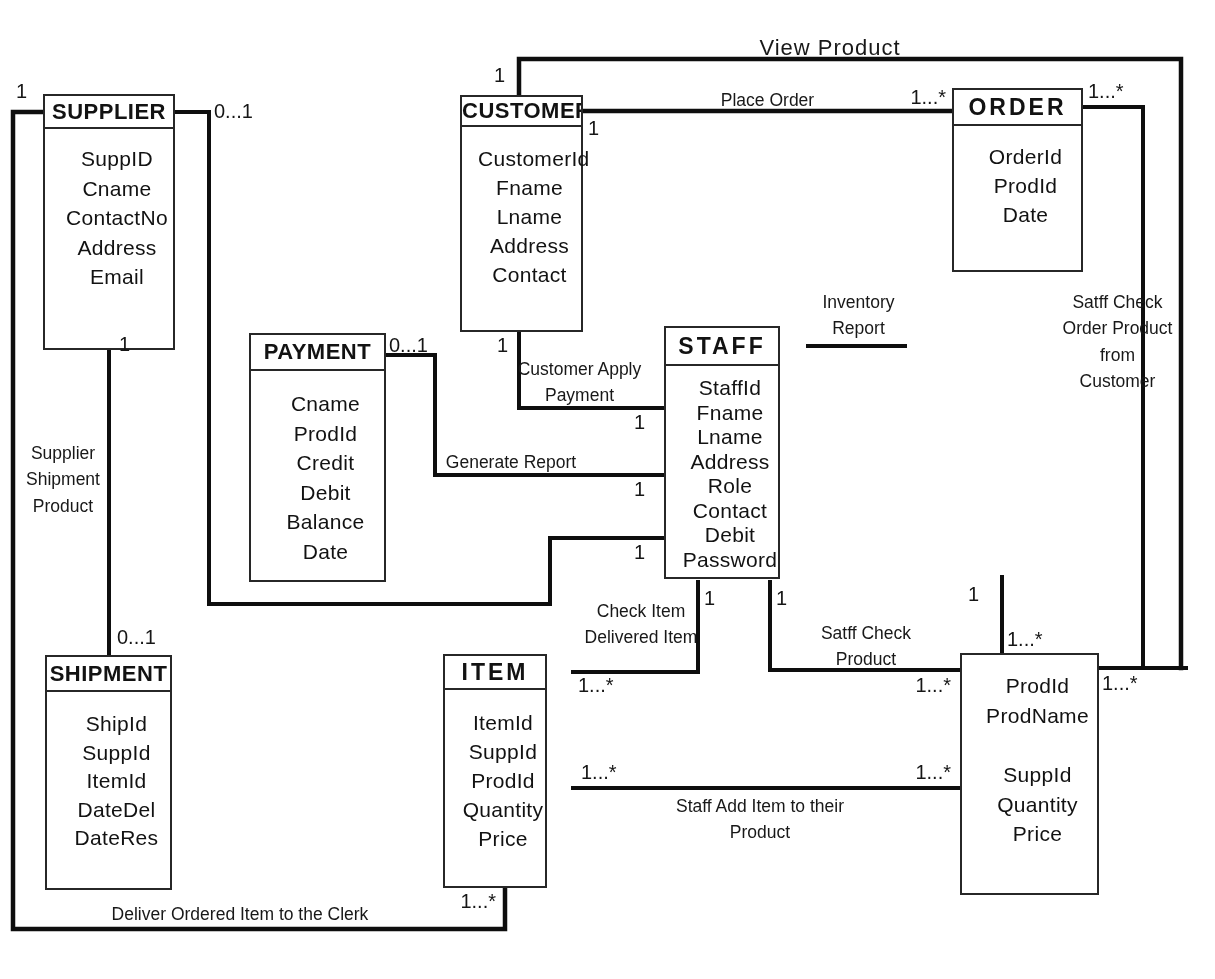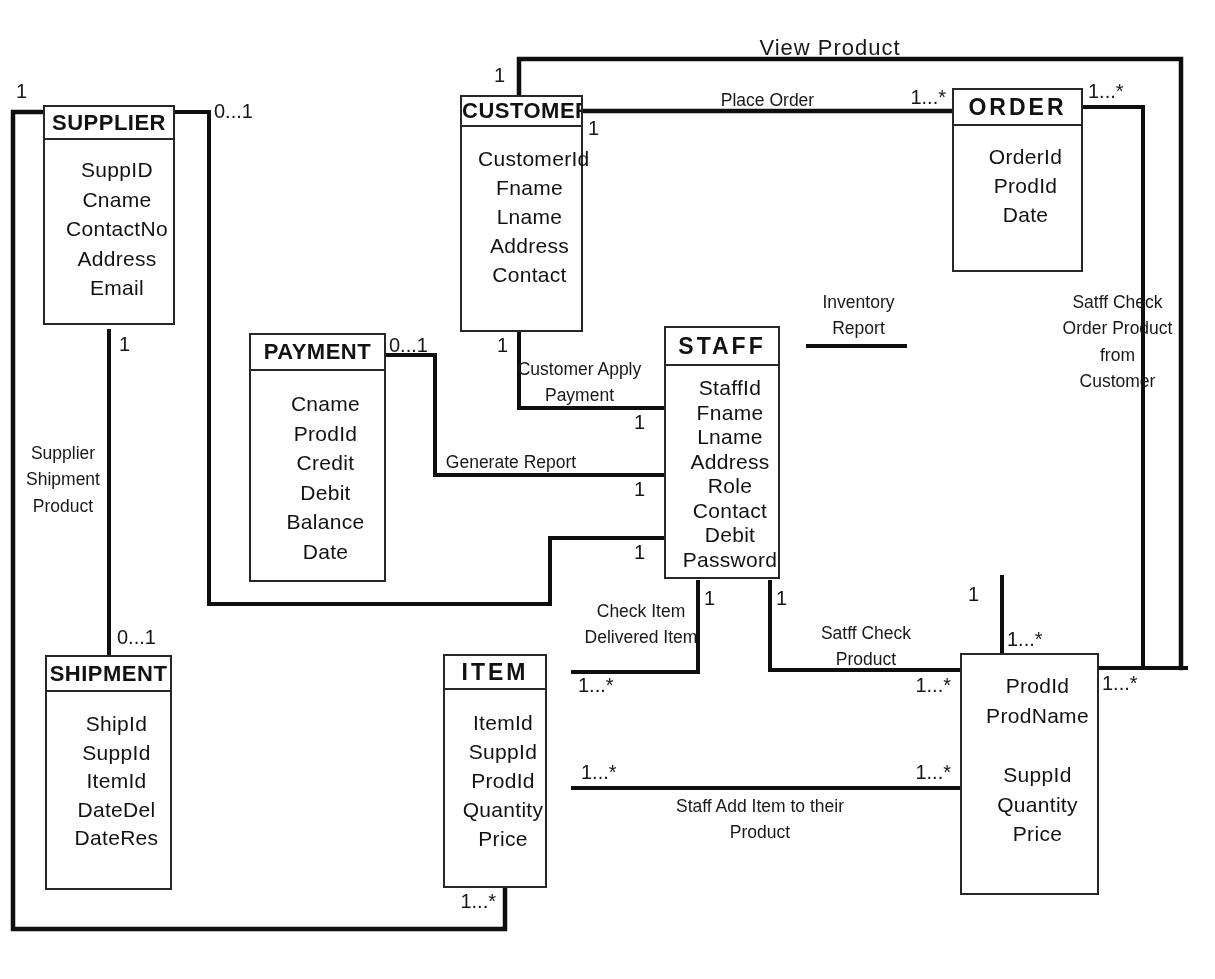--- a/index.html
+++ b/index.html
@@ -48,21 +48,21 @@
     <polyline stroke-width="4.5" points="583,111 952,111"></polyline>
     <polyline stroke-width="4" points="519,332 519,408 664,408"></polyline>
     <polyline stroke-width="4" points="386,355 435,355 435,475 664,475"></polyline>
     <polyline stroke-width="4" points="808,346 905,346"></polyline>
     <polyline stroke-width="4" points="1002,577 1002,653"></polyline>
     <polyline stroke-width="4" points="698,582 698,672 573,672"></polyline>
     <polyline stroke-width="4" points="770,582 770,670 960,670"></polyline>
     <polyline stroke-width="4" points="573,788 960,788"></polyline>
   </svg>
 
-  <div class="entity" style="left:43px;top:105px;width:132px;height:220px;--th:31px;--pt:15px;--lh:29.5px">
+  <div class="entity" style="left:43px;top:94px;width:132px;height:256px;--th:31px;--pt:15px;--lh:29.5px">
     <div class="etitle">SUPPLIER</div>
     <div class="eattrs">
       <div class="attr">SuppID</div>
       <div class="attr">Cname</div>
       <div class="attr">ContactNo</div>
       <div class="attr">Address</div>
       <div class="attr">Email</div>
     </div>
   </div>
 
@@ -149,20 +149,21 @@
   <div class="rel-label big" style="left:740px;top:31px;width:180px">View Product</div>
   <div class="rel-label" style="left:700px;top:87px;width:135px">Place Order</div>
   <div class="rel-label" style="left:516px;top:356px;width:127px">Customer Apply Payment</div>
   <div class="rel-label" style="left:440px;top:449px;width:142px">Generate Report</div>
   <div class="rel-label" style="left:811px;top:289px;width:95px">Inventory Report</div>
   <div class="rel-label" style="left:1060px;top:289px;width:115px">Satff Check Order Product from Customer</div>
   <div class="rel-label" style="left:20px;top:440px;width:86px">Supplier Shipment Product</div>
   <div class="rel-label" style="left:583px;top:598px;width:116px">Check Item Delivered Item</div>
   <div class="rel-label" style="left:810px;top:620px;width:112px">Satff Check Product</div>
   <div class="rel-label" style="left:660px;top:793px;width:200px">Staff Add Item to their Product</div>
+  <div class="rel-label" style="left:110px;top:901px;width:260px">Deliver Ordered Item to the Clerk</div>
 
   <div class="card" style="left:16px;top:80px">1</div>
   <div class="card" style="left:214px;top:100px">0...1</div>
   <div class="card" style="left:119px;top:333px">1</div>
   <div class="card" style="left:117px;top:626px">0...1</div>
   <div class="card" style="left:494px;top:64px">1</div>
   <div class="card" style="left:588px;top:117px">1</div>
   <div class="card right" style="left:900px;top:86px;width:46px">1...*</div>
   <div class="card" style="left:1088px;top:80px">1...*</div>
   <div class="card" style="left:497px;top:334px">1</div>

